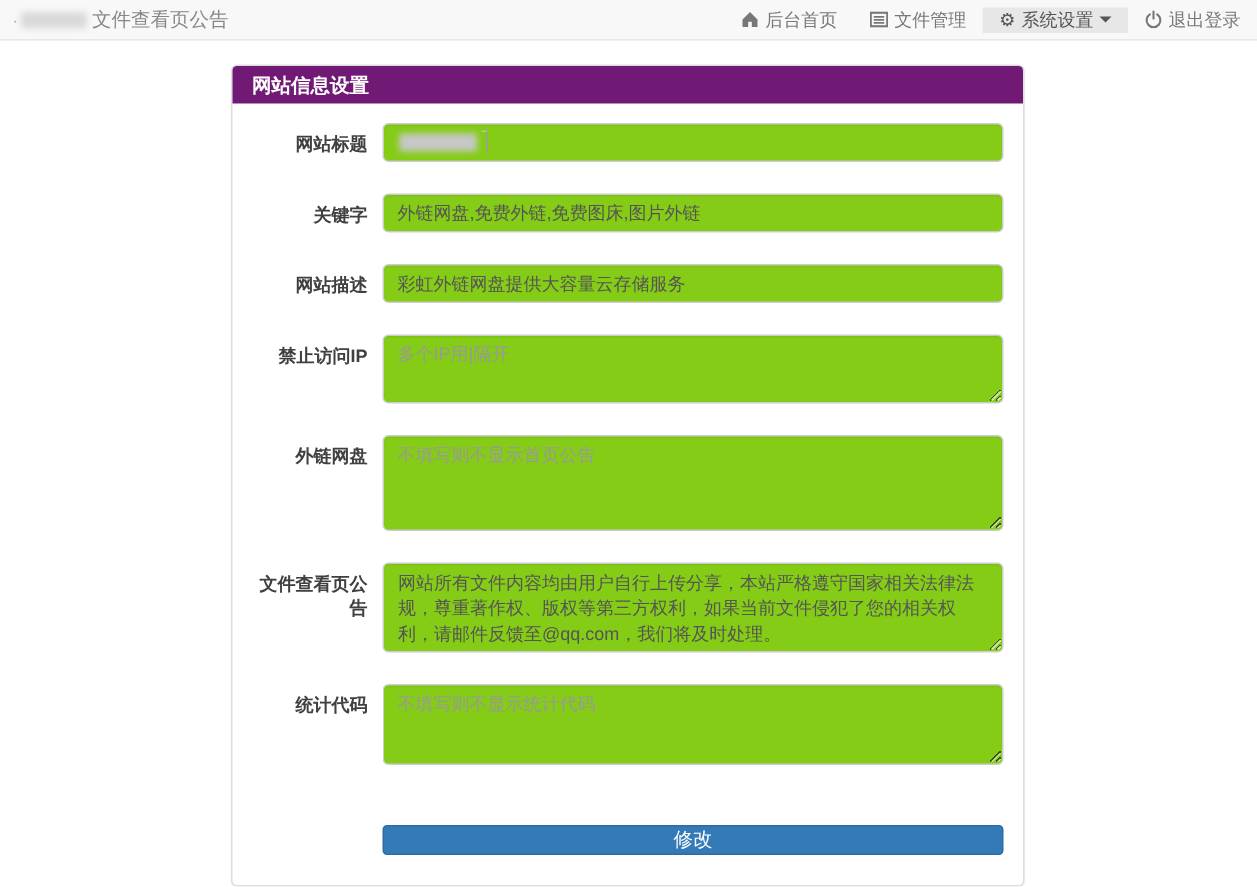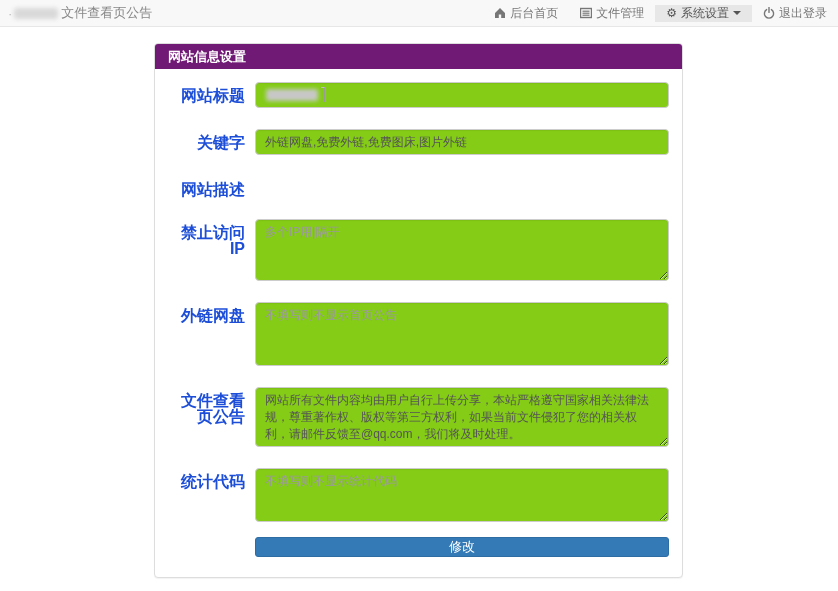--- a/index.html
+++ b/index.html
@@ -56,24 +56,24 @@
   }
   .panel-heading {
     background: #701a75; color: #fff;
     border-radius: 3px 3px 0 0;
     padding: 5px 13px; font-size: 13px; font-weight: bold;
     height: 25px; line-height: 15px;
   }
   .panel-body { padding: 13px 13px 20px 13px; }
 
   .form-row { display: flex; margin-bottom: 21px; }
-  .form-row:last-of-type { margin-bottom: 15px; }
+  .form-row:last-of-type { margin-bottom: 40px; }
   .form-label {
     width: 77px; flex: none;
-    text-align: right; font-size: 16px; font-weight: bold; color: #1d4ed8;
+    text-align: right; font-size: 12px; font-weight: bold; color: #404040;
     padding-top: 6px; line-height: 16px;
   }
   .form-control-col { flex: 1; margin-left: 10px; position: relative; }
 
   .txt-input, .txt-area {
     width: 100%; font-family: "Liberation Sans", "DejaVu Sans", sans-serif;
     font-size: 12px; color: #555;
     border: 1px solid #ccc; border-radius: 4px;
     padding: 4px 9px; background: #84cc16; outline: none;
     box-shadow: inset 0 1px 1px rgba(0,0,0,0.06);
@@ -157,25 +157,26 @@
         <div class="form-row">
           <label class="form-label">网站标题</label>
           <div class="form-control-col"><input type="text" class="txt-input" style=""><span class="value-smudge"></span><span class="value-smudge-cap"></span></div>
         </div>
         <div class="form-row">
           <label class="form-label">关键字</label>
           <div class="form-control-col"><input type="text" class="txt-input" value="外链网盘,免费外链,免费图床,图片外链" style=""></div>
         </div>
         <div class="form-row">
           <label class="form-label">网站描述</label>
+          <div class="form-control-col"><input type="text" class="txt-input" value="彩虹外链网盘提供大容量云存储服务" style=""></div>
         </div>
         <div class="form-row">
           <label class="form-label">禁止访问IP</label>
           <div class="form-control-col">
-            <textarea class="txt-area" placeholder="多个IP用|隔开" style="height: 62px;"></textarea>
+            <textarea class="txt-area" placeholder="多个IP用|隔开" style="height: 46px;"></textarea>
           </div>
         </div>
         <div class="form-row">
           <label class="form-label">外链网盘</label>
           <div class="form-control-col">
             <textarea class="txt-area" placeholder="不填写则不显示首页公告" style="height: 64px;"></textarea>
           </div>
         </div>
         <div class="form-row">
           <label class="form-label">文件查看页公告</label>

